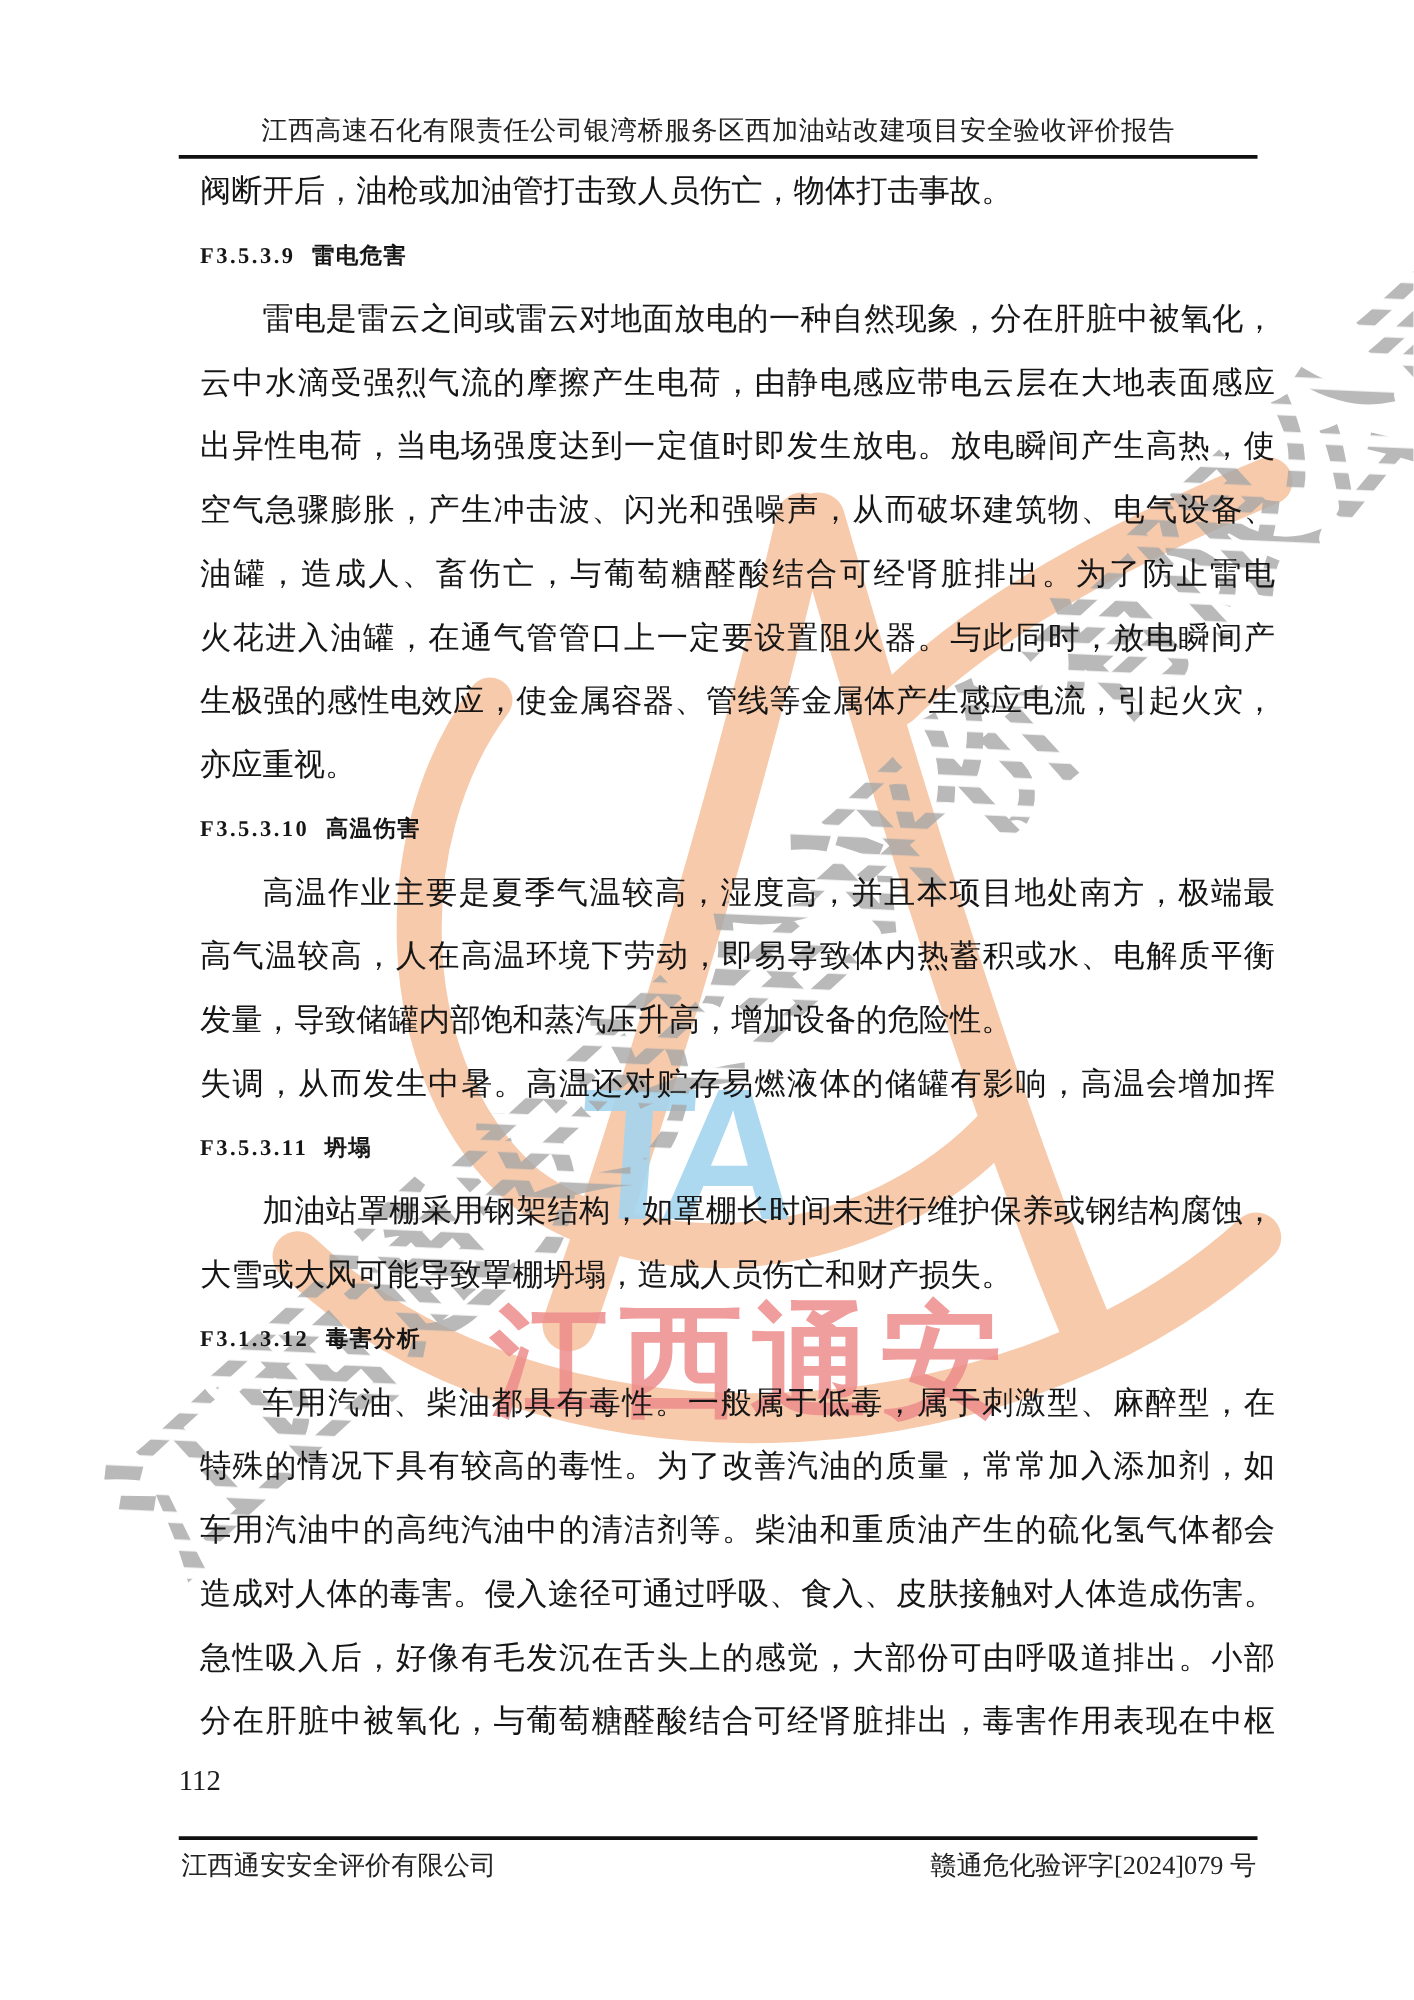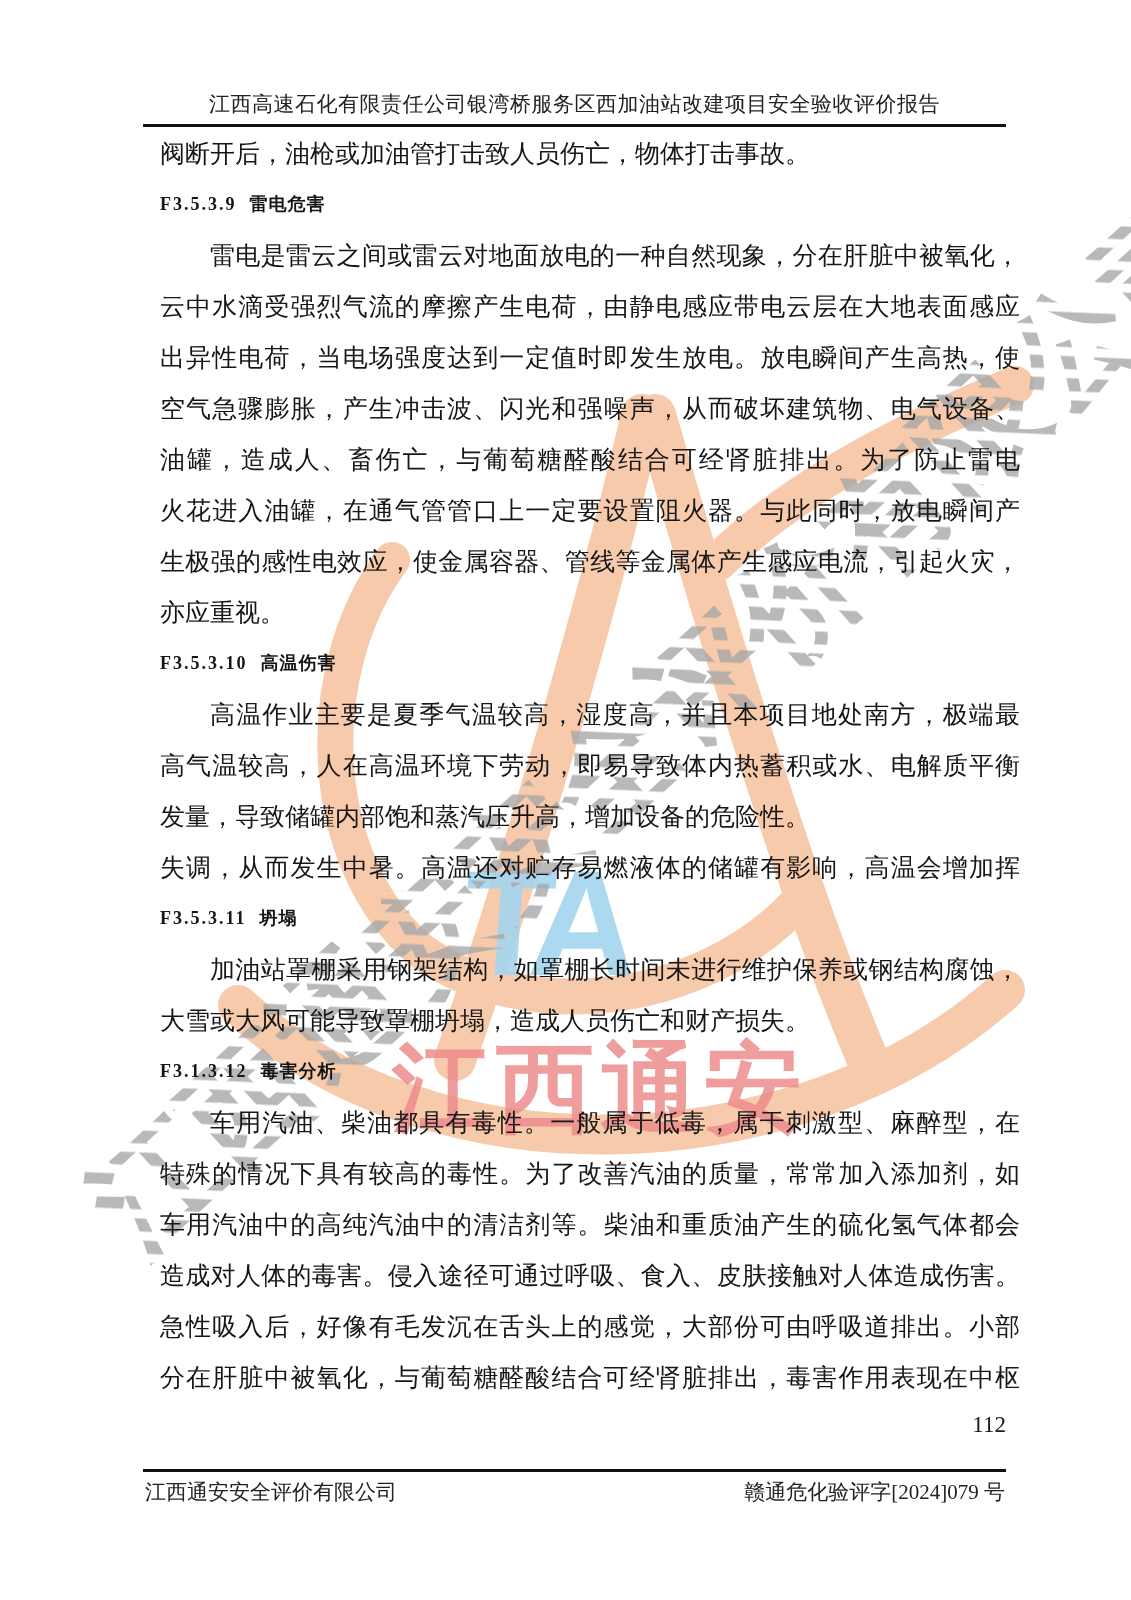--- a/index.html
+++ b/index.html
@@ -30,21 +30,21 @@
   }
   .ln-bf { white-space:normal; text-align:justify; text-align-last:justify; }
   .ln-bi { white-space:normal; text-align:justify; text-align-last:justify; text-indent:50px; }
   .ln-be { text-align:left; }
   .ln-h  { font-size:18px; }
   .ln-h .h-num   { font-family:"Liberation Serif", serif; font-weight:600; letter-spacing:2px; }
   .ln-h .h-title { font-family:"Liberation Sans", sans-serif; font-weight:700; margin-left:13px; letter-spacing:1px; }
   
   .page-number {
     position:absolute; top:1412px; left:143px; width:863px; z-index:2;
-    text-align:right; font-size:23px; color:#1a1a1a;
+    text-align:left; font-size:23px; color:#1a1a1a;
   }
   .footer-rule {
     position:absolute; top:1469px; left:143px; width:863px; height:3px;
     background:#101010; z-index:2;
   }
   .doc-footer {
     position:absolute; top:1478px; left:145px; width:860px; z-index:2;
     display:flex; justify-content:space-between;
     font-size:21px; color:#222;
   }

